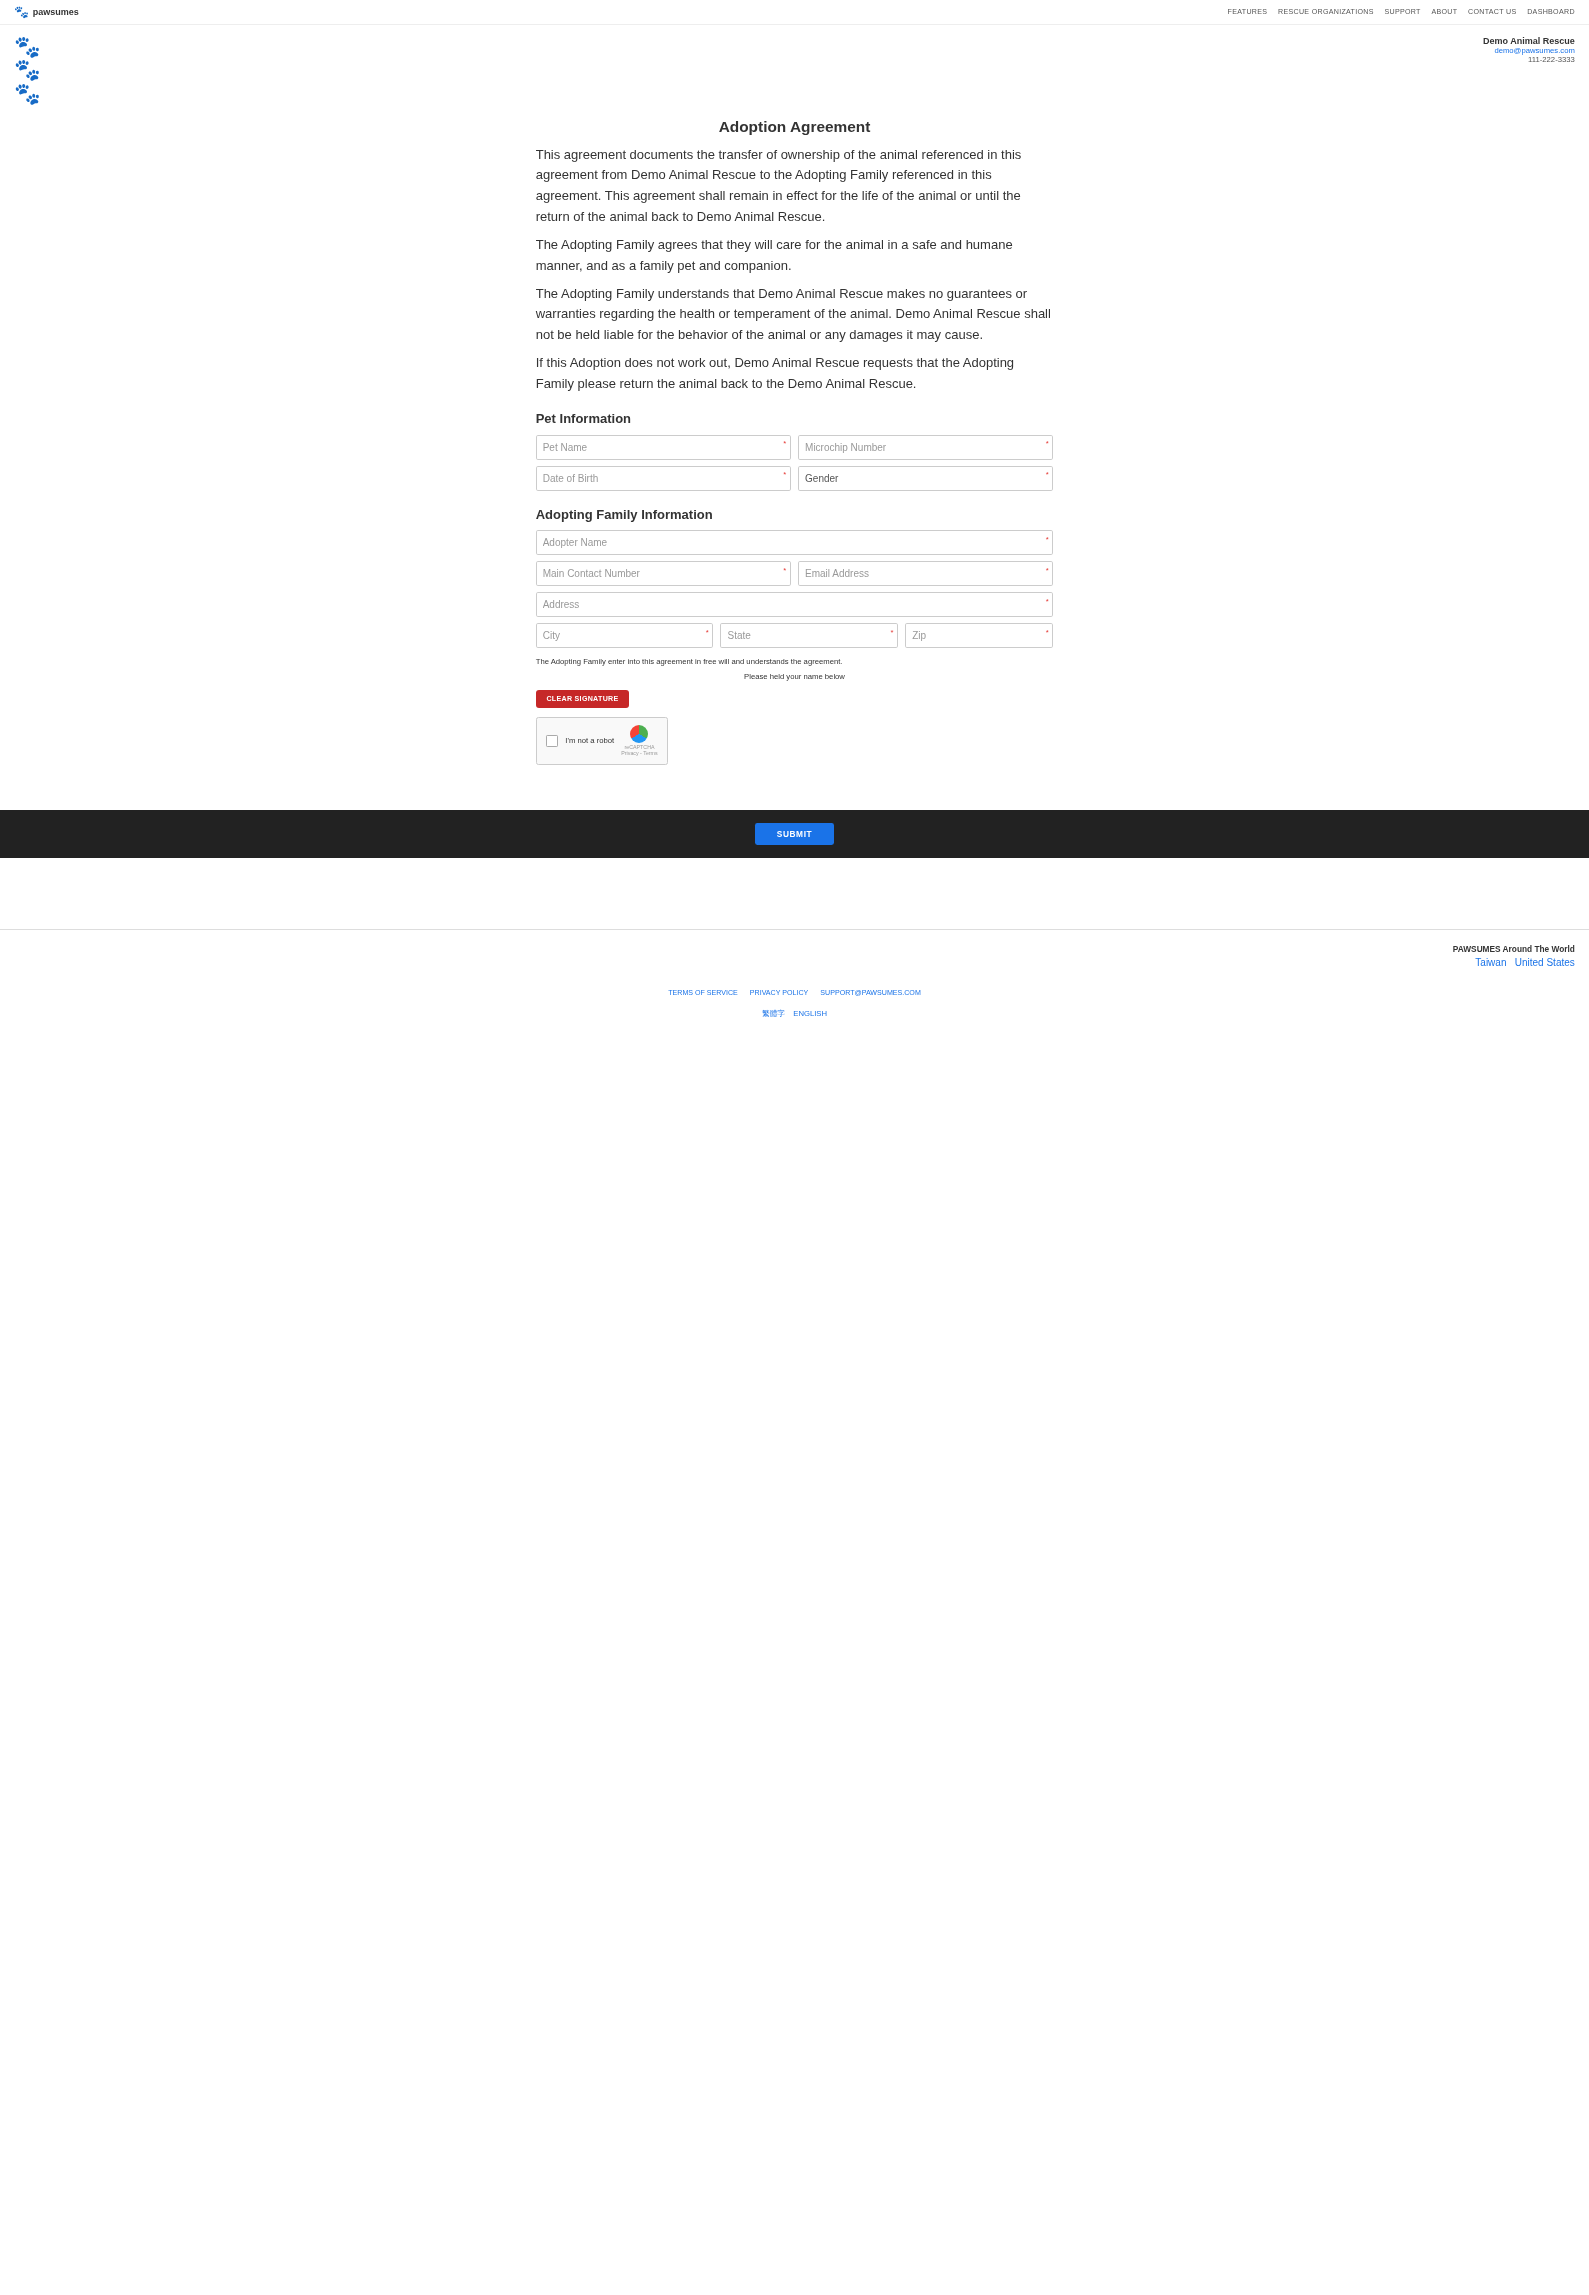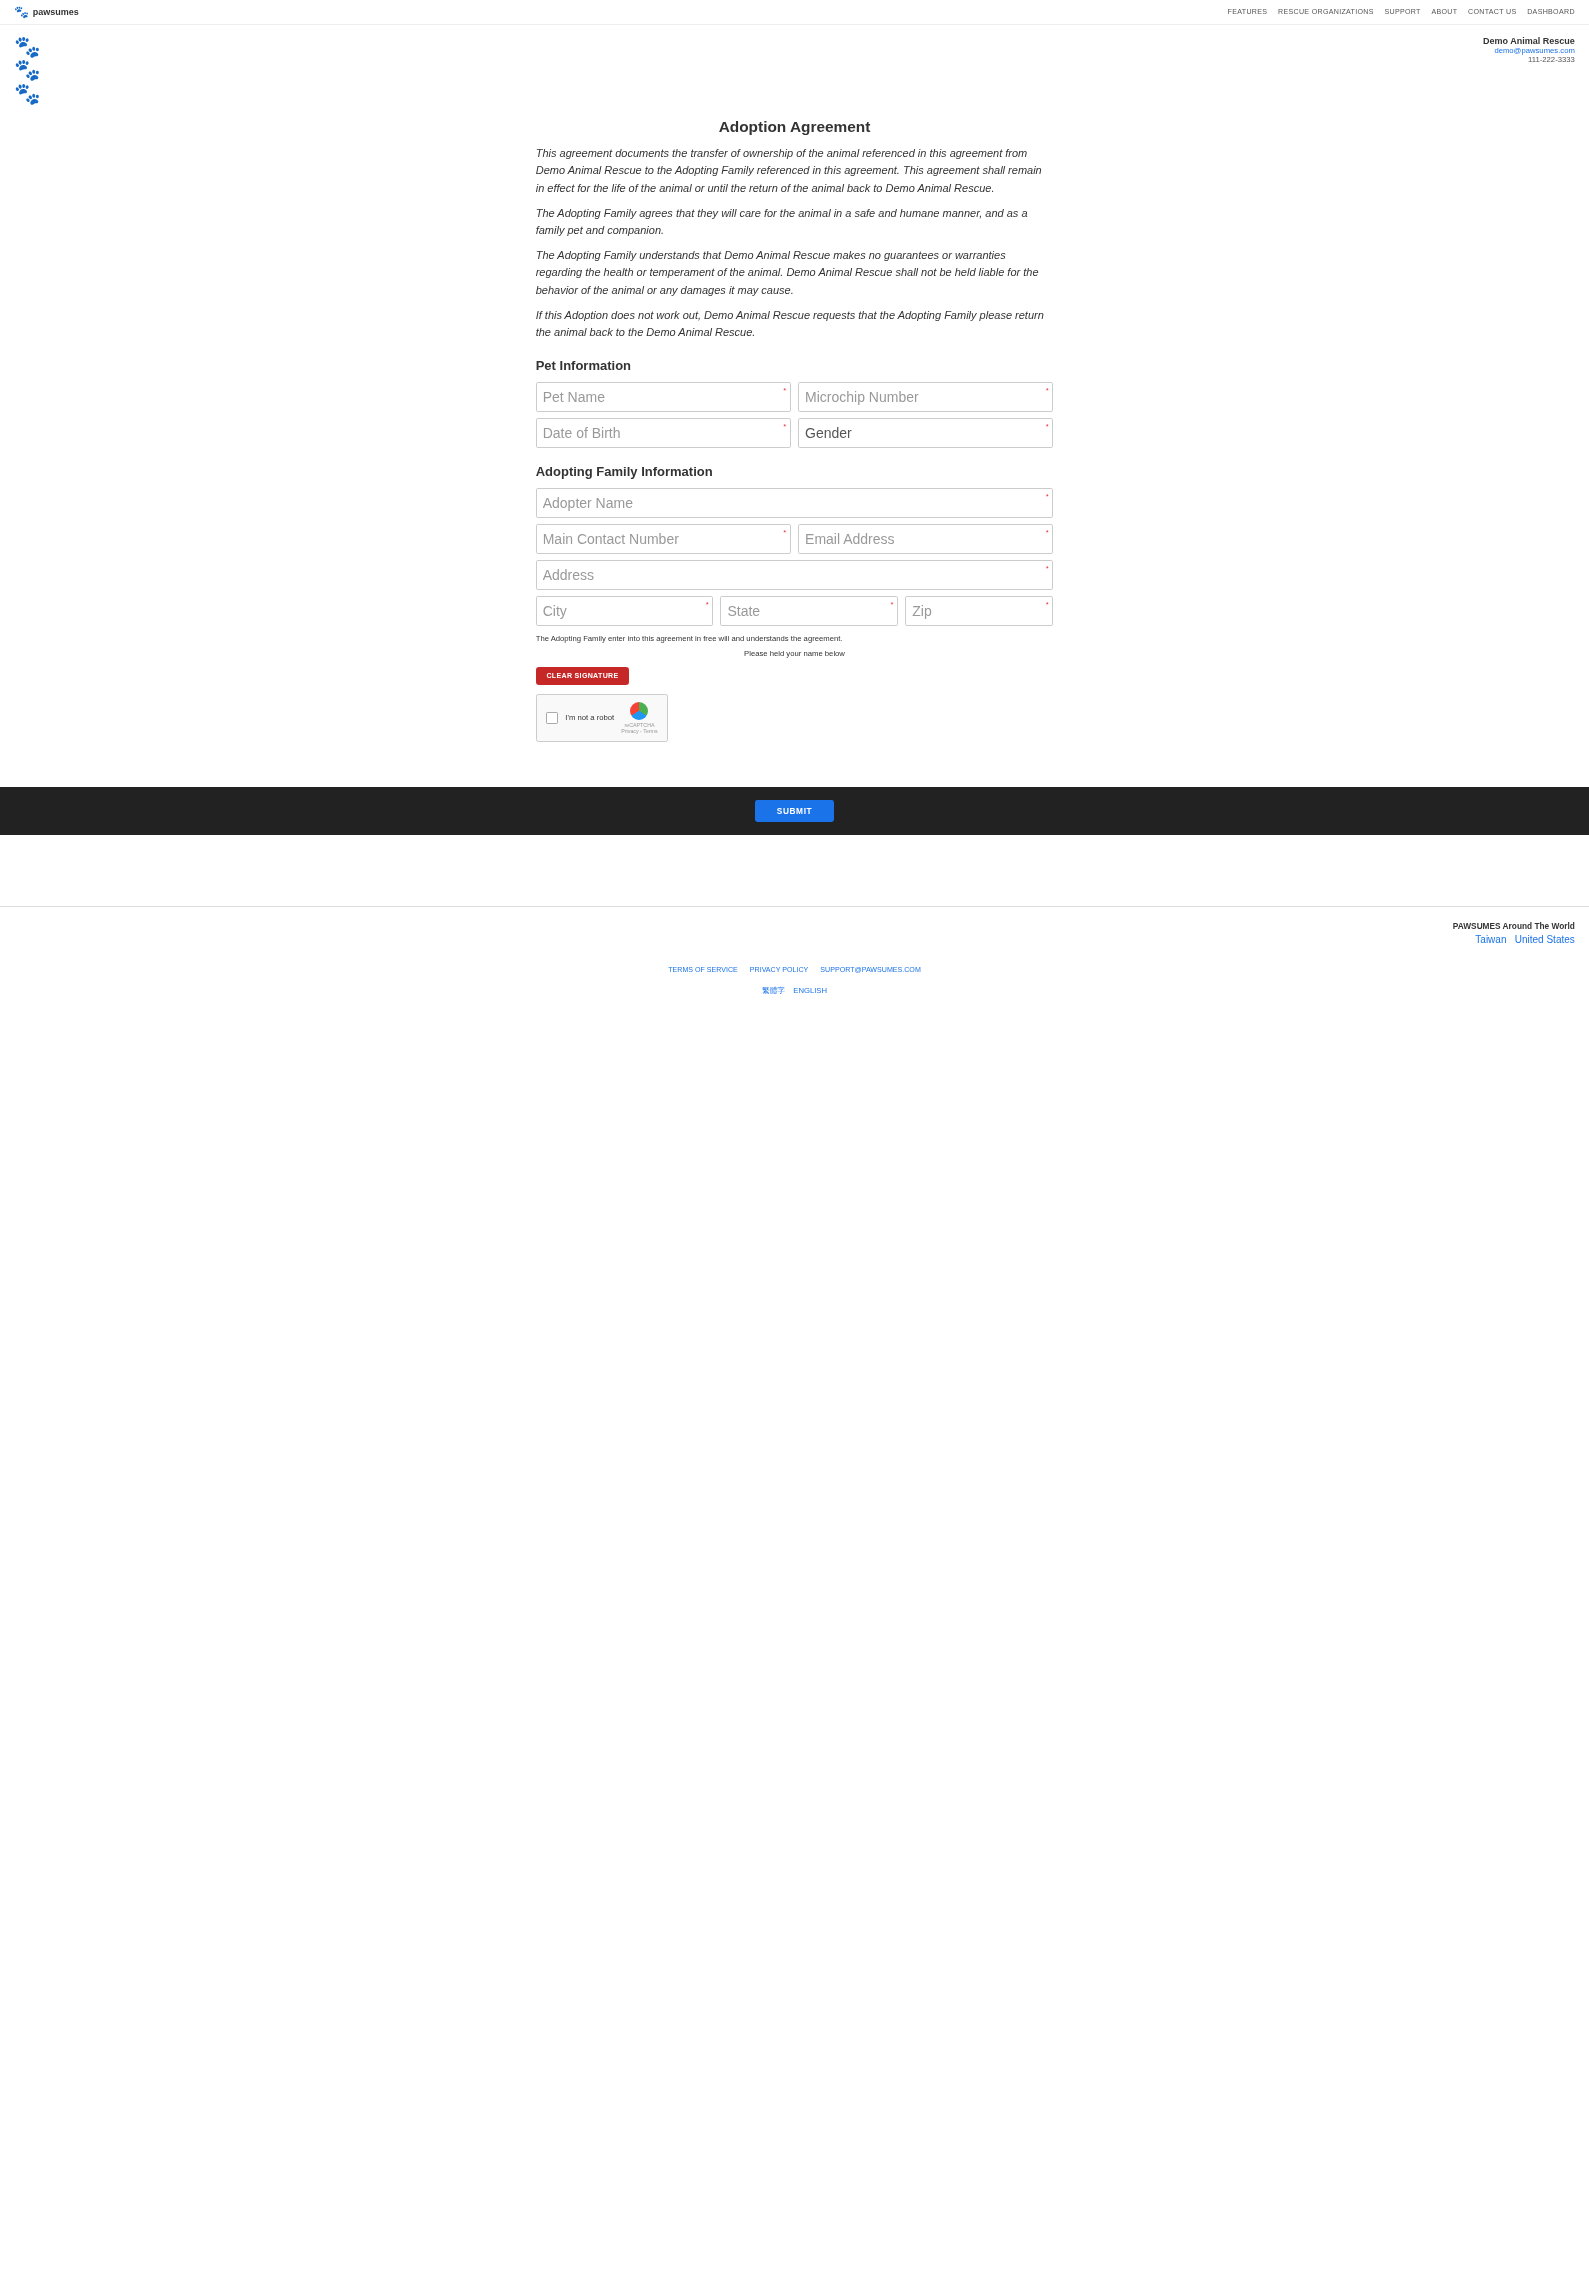--- a/index.html
+++ b/index.html
@@ -27,42 +27,42 @@
     .org-phone { color: #555; }
 
     
     .main-content { max-width: 546px; margin: 0 auto; padding: 0 14.2px 24px 14.2px; }
 
     .agreement-title {
       text-align: center; font-size: 15.4px; font-weight: bold;
       margin: 12px 0 8.3px 0;
     }
     .agreement-body p {
-      font-size: 11px; line-height: 1.6; margin-bottom: 7.1px; color: #333; font-style: italic;
+      font-size: 13px; line-height: 1.6; margin-bottom: 7.1px; color: #333;
     }
 
     
     .section-heading {
       font-size: 13px; font-weight: bold; margin: 16.6px 0 8.3px 0;
       border-bottom: none;
     }
 
     
     .form-row {
       display: flex; gap: 7.1px; margin-bottom: 6px;
     }
     .form-group {
       position: relative; flex: 1;
     }
     .form-group.full { flex: 1 1 100%; }
     .form-group input,
     .form-group select {
       width: 100%; padding: 6px 16.6px 6px 6px;
       border: 0.6px solid #ccc; border-radius: 1.8px;
-      font-size: 14px; color: #555; background: #fff;
+      font-size: 10px; color: #555; background: #fff;
       appearance: none; -webkit-appearance: none;
     }
     .form-group input::placeholder { color: #999; }
     .required-star {
       position: absolute; top: 4.7px; right: 4.7px;
       color: #e53935; font-size: 7.7px; pointer-events: none;
     }
 
     
     .free-will-text {

